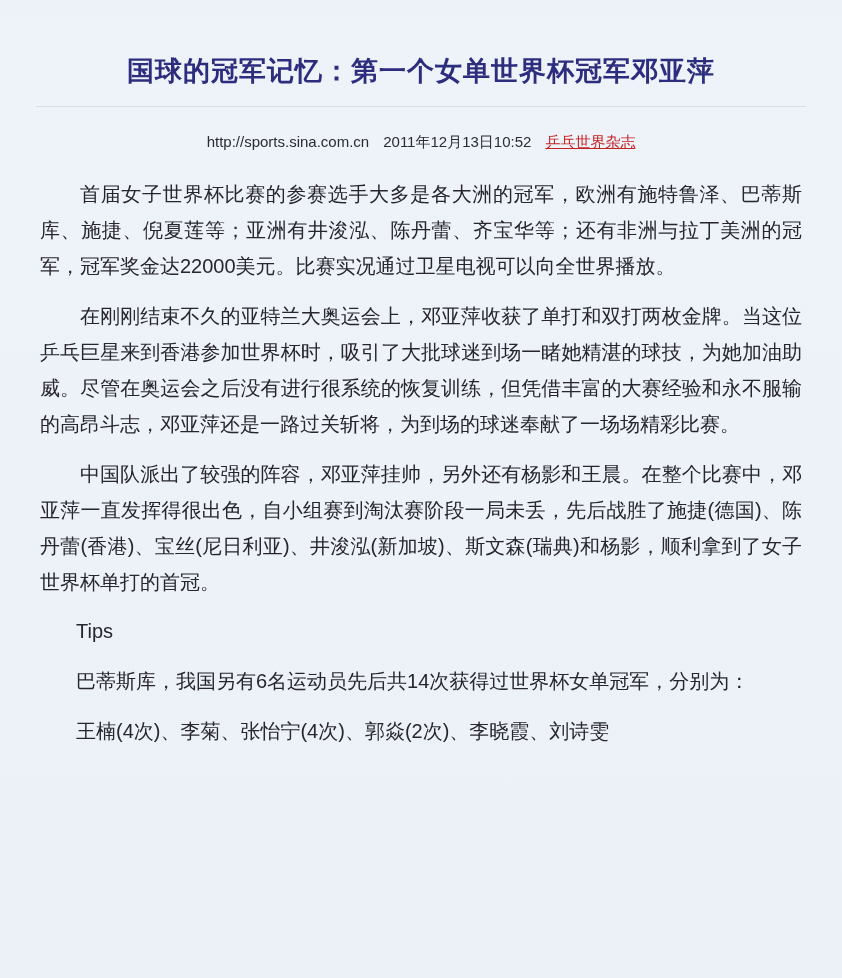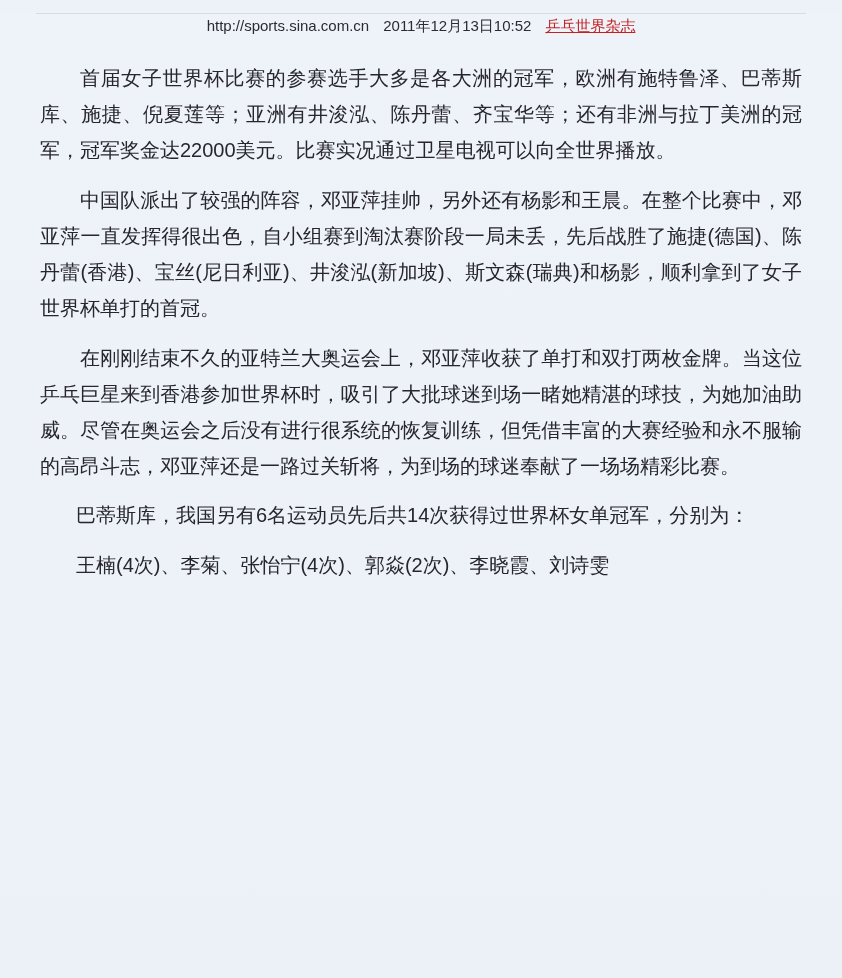--- a/index.html
+++ b/index.html
@@ -25,21 +25,21 @@
     letter-spacing: 1px;
     line-height: 34px;
   }
   .title-divider {
     margin: 13px 36px 0 36px;
     border: none;
     border-top: 1px solid #d8dce6;
     height: 0;
   }
   .source-line {
-    margin-top: 2px;
+    margin-top: 25px;
     text-align: center;
     font-size: 15px;
     color: #2b2b33;
     line-height: 20px;
   }
   .source-url { margin-right: 14px; }
   .source-datetime { margin-right: 14px; }
   .source-publication {
     color: #c32222;
     text-decoration: underline;
@@ -66,32 +66,34 @@
     text-indent: 36px;
     line-height: 34px;
     margin: 0 0 16px 0;
   }
 </style>
 </head>
 <body>
 
 <div class="page">
 
+  <h1 class="article-title">国球的冠军记忆：第一个女单世界杯冠军邓亚萍</h1>
 
   <hr class="title-divider">
 
   <div class="source-line">
     <span class="source-url">http://sports.sina.com.cn</span><span class="source-datetime">2011年12月13日10:52</span><a class="source-publication">乒乓世界杂志</a>
   </div>
 
   <div class="article-body">
 
 
     <p class="para">首届女子世界杯比赛的参赛选手大多是各大洲的冠军，欧洲有施特鲁泽、巴蒂斯库、施捷、倪夏莲等；亚洲有井浚泓、陈丹蕾、齐宝华等；还有非洲与拉丁美洲的冠军，冠军奖金达22000美元。比赛实况通过卫星电视可以向全世界播放。</p>
+    <p class="para">在刚刚结束不久的亚特兰大奥运会上，邓亚萍收获了单打和双打两枚金牌。当这位乒乓巨星来到香港参加世界杯时，吸引了大批球迷到场一睹她精湛的球技，为她加油助威。尽管在奥运会之后没有进行很系统的恢复训练，但凭借丰富的大赛经验和永不服输的高昂斗志，邓亚萍还是一路过关斩将，为到场的球迷奉献了一场场精彩比赛。</p>
     <p class="para">中国队派出了较强的阵容，邓亚萍挂帅，另外还有杨影和王晨。在整个比赛中，邓亚萍一直发挥得很出色，自小组赛到淘汰赛阶段一局未丢，先后战胜了施捷(德国)、陈丹蕾(香港)、宝丝(尼日利亚)、井浚泓(新加坡)、斯文森(瑞典)和杨影，顺利拿到了女子世界杯单打的首冠。</p>
-    <p class="para">在刚刚结束不久的亚特兰大奥运会上，邓亚萍收获了单打和双打两枚金牌。当这位乒乓巨星来到香港参加世界杯时，吸引了大批球迷到场一睹她精湛的球技，为她加油助威。尽管在奥运会之后没有进行很系统的恢复训练，但凭借丰富的大赛经验和永不服输的高昂斗志，邓亚萍还是一路过关斩将，为到场的球迷奉献了一场场精彩比赛。</p>
 
+    <p class="tips-line">Tips</p>
     <p class="tips-line">巴蒂斯库，我国另有6名运动员先后共14次获得过世界杯女单冠军，分别为：</p>
     <p class="tips-line">王楠(4次)、李菊、张怡宁(4次)、郭焱(2次)、李晓霞、刘诗雯</p>
 
   </div>
 
 </div>
 
 </body></html>

